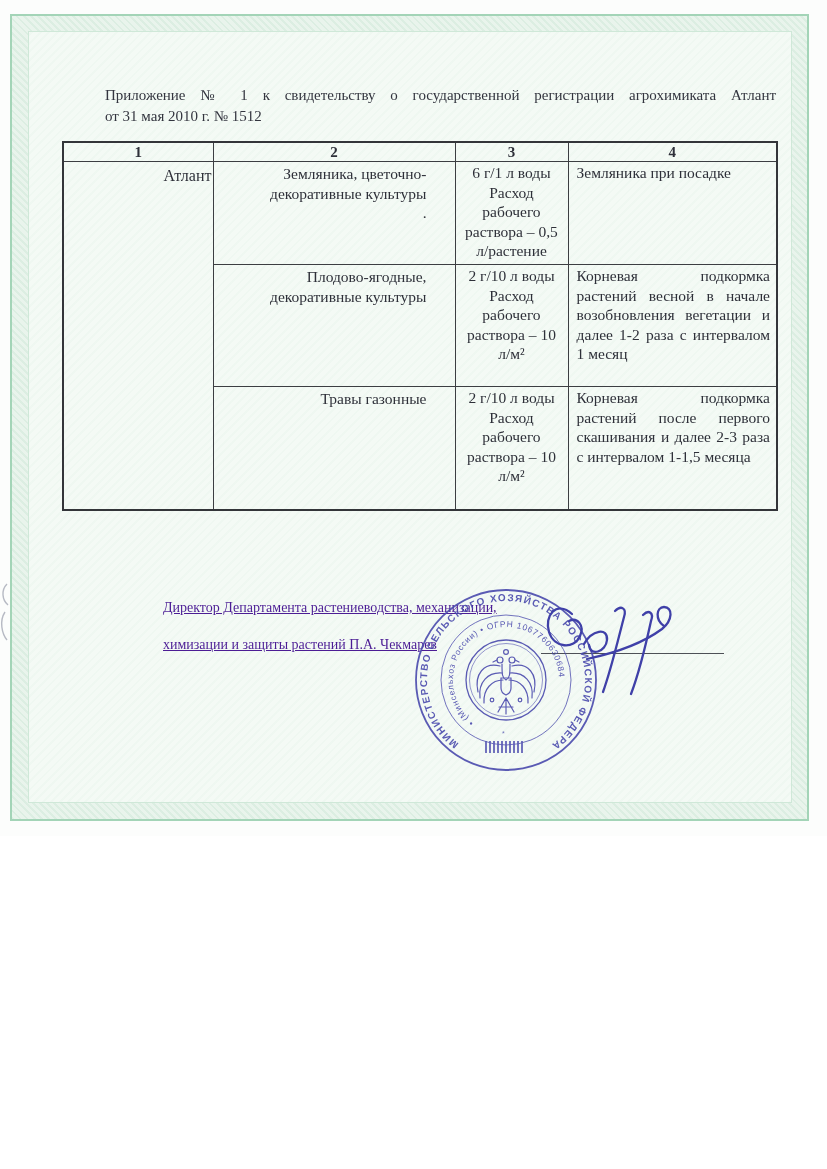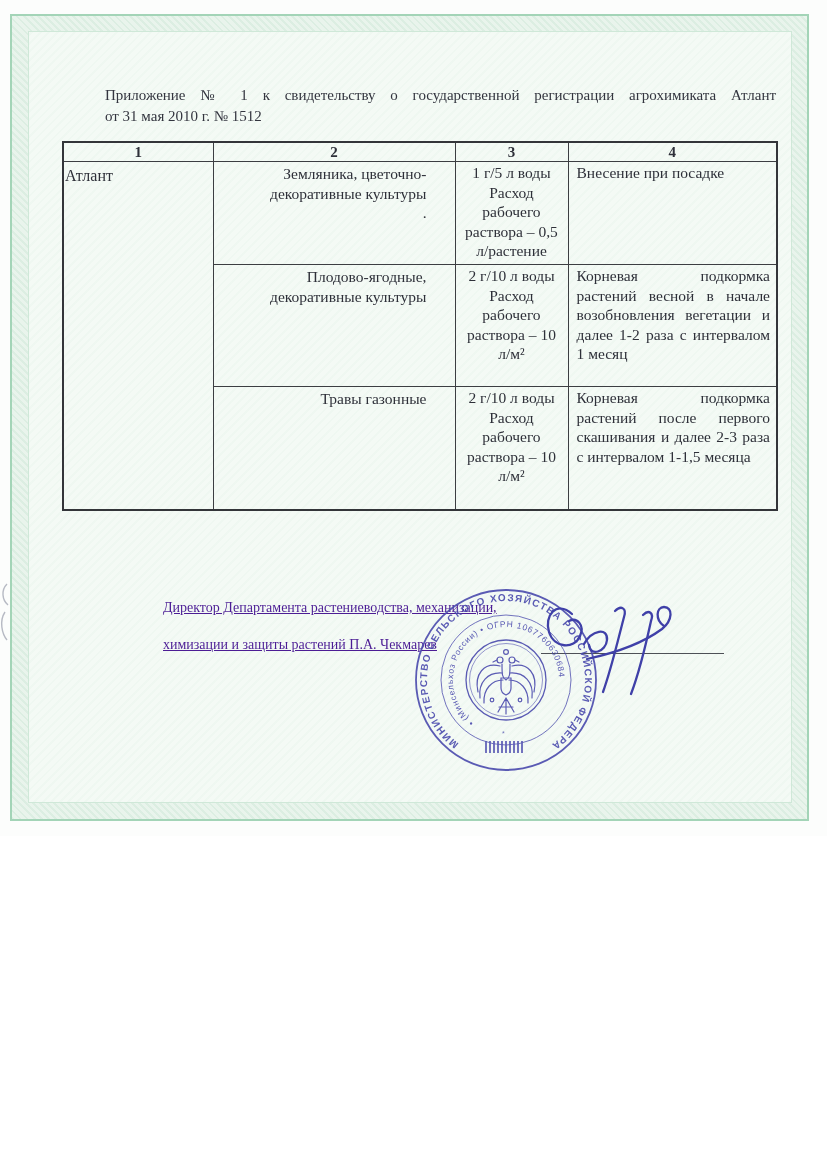--- a/index.html
+++ b/index.html
@@ -36,21 +36,21 @@
   table.reg-table td,table.reg-table th{
     border:1.4px solid #3c3e42;
     vertical-align:top;overflow:hidden;
   }
   table.reg-table{border:2px solid #333539;}
   tr.tr-head{height:19px;}
   tr.tr-r1{height:103px;}
   tr.tr-r2{height:122px;}
   tr.tr-r3{height:123px;}
   th.colh{font-weight:bold;text-align:center;font-size:15px;padding:0 2px;line-height:18px;}
-  td.c-product{text-align:left;padding-top:4px;font-size:16px;}
+  td.c-product{text-align:right;padding-top:4px;font-size:16px;}
   td.c-culture{padding:2px 28px 2px 7px;white-space:pre-line;text-align:right;}
   td.c-dosage{padding:1px 3px;text-align:center;white-space:pre-line;}
   td.c-appl{padding:1px 6px 2px 8px;text-align:justify;}
   .sig-line{
     position:absolute;left:163px;font-size:14px;color:#4c1d95;white-space:nowrap;text-decoration:underline;
   }
   .sig-line1{top:600px;}
   .sig-line2{top:637px;}
   .sig-underline{
     position:absolute;left:541px;top:653px;width:183px;height:0;
@@ -88,26 +88,26 @@
       <tr class="tr-head">
         <th class="colh">1</th>
         <th class="colh">2</th>
         <th class="colh">3</th>
         <th class="colh">4</th>
       </tr>
       <tr class="tr-r1">
         <td class="c-product" rowspan="3">Атлант</td>
         <td class="c-culture">Земляника, цветочно-декоративные культуры
 .</td>
-        <td class="c-dosage">1 г/5 л воды
+        <td class="c-dosage">6 г/1 л воды
 Расход
 рабочего
 раствора – 0,5
 л/растение</td>
-        <td class="c-appl">Внесение при посадке</td>
+        <td class="c-appl">Земляника при посадке</td>
       </tr>
       <tr class="tr-r2">
         <td class="c-culture">Плодово-ягодные,
 декоративные культуры</td>
         <td class="c-dosage">2 г/10 л воды
 Расход
 рабочего
 раствора – 10
 л/м²</td>
         <td class="c-appl">Корневая подкормка растений весной в начале возобновления вегетации и далее 1-2 раза с интервалом 1 месяц</td>

